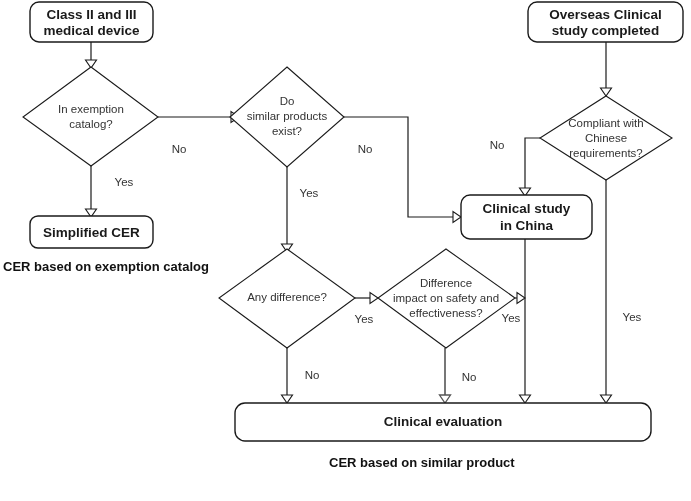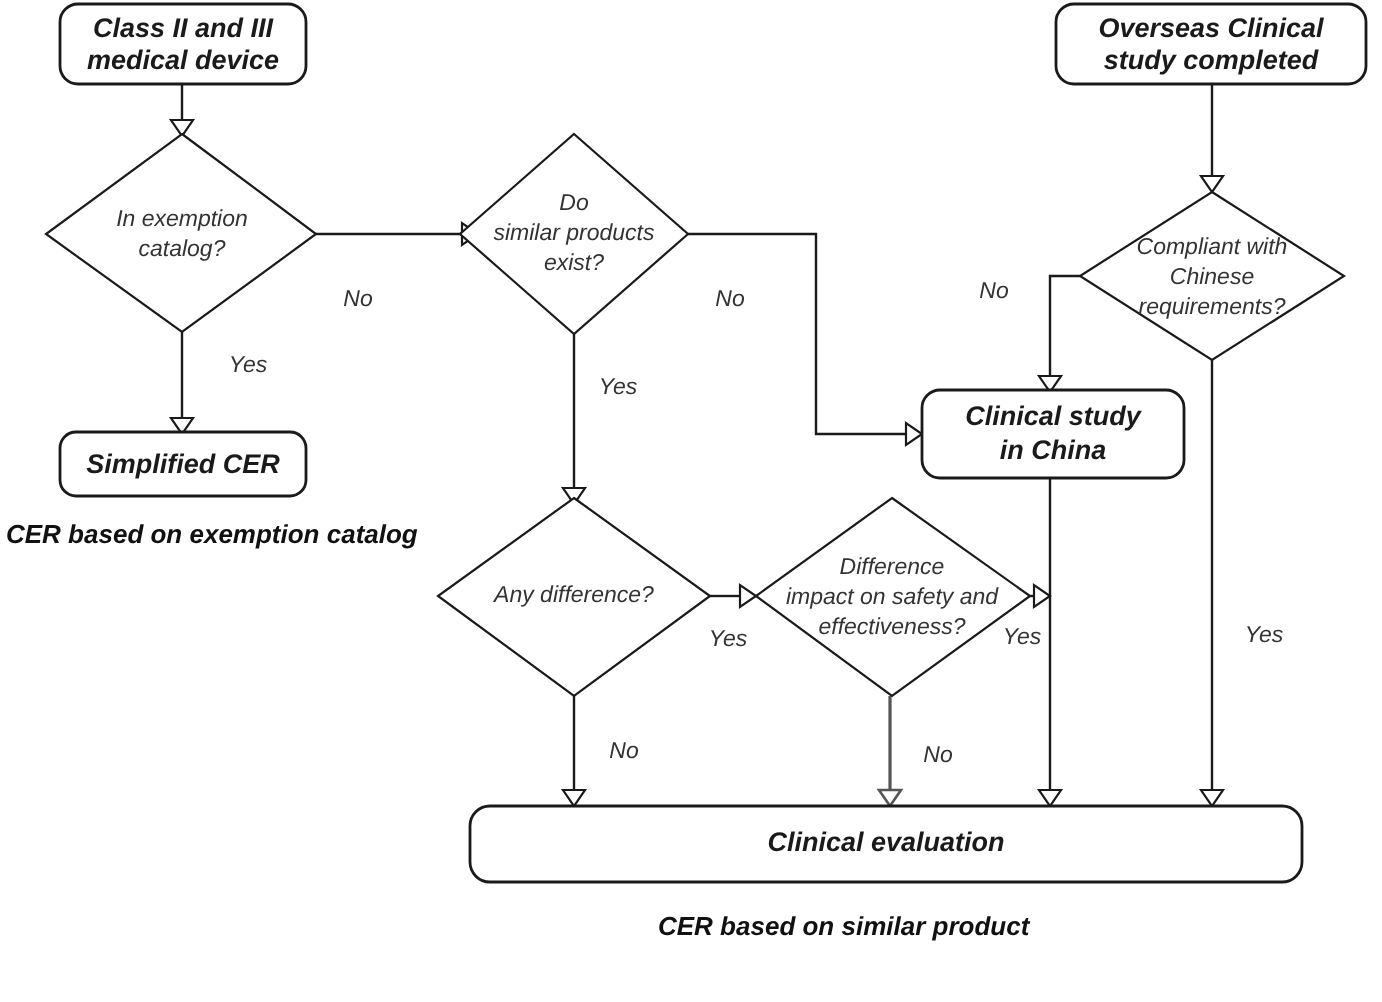--- a/index.html
+++ b/index.html
@@ -7,21 +7,20 @@
     padding: 0;
     background: #ffffff;
   }
   #canvas {
     position: relative;
     width: 691px;
     height: 501px;
     background: #ffffff;
     font-family: "Liberation Sans", sans-serif;
     overflow: hidden;
-    font-style: italic;
   }
   svg.flow {
     position: absolute;
     left: 0;
     top: 0;
     width: 691px;
     height: 501px;
   }
   .shape-stroke {
     fill: #ffffff;

